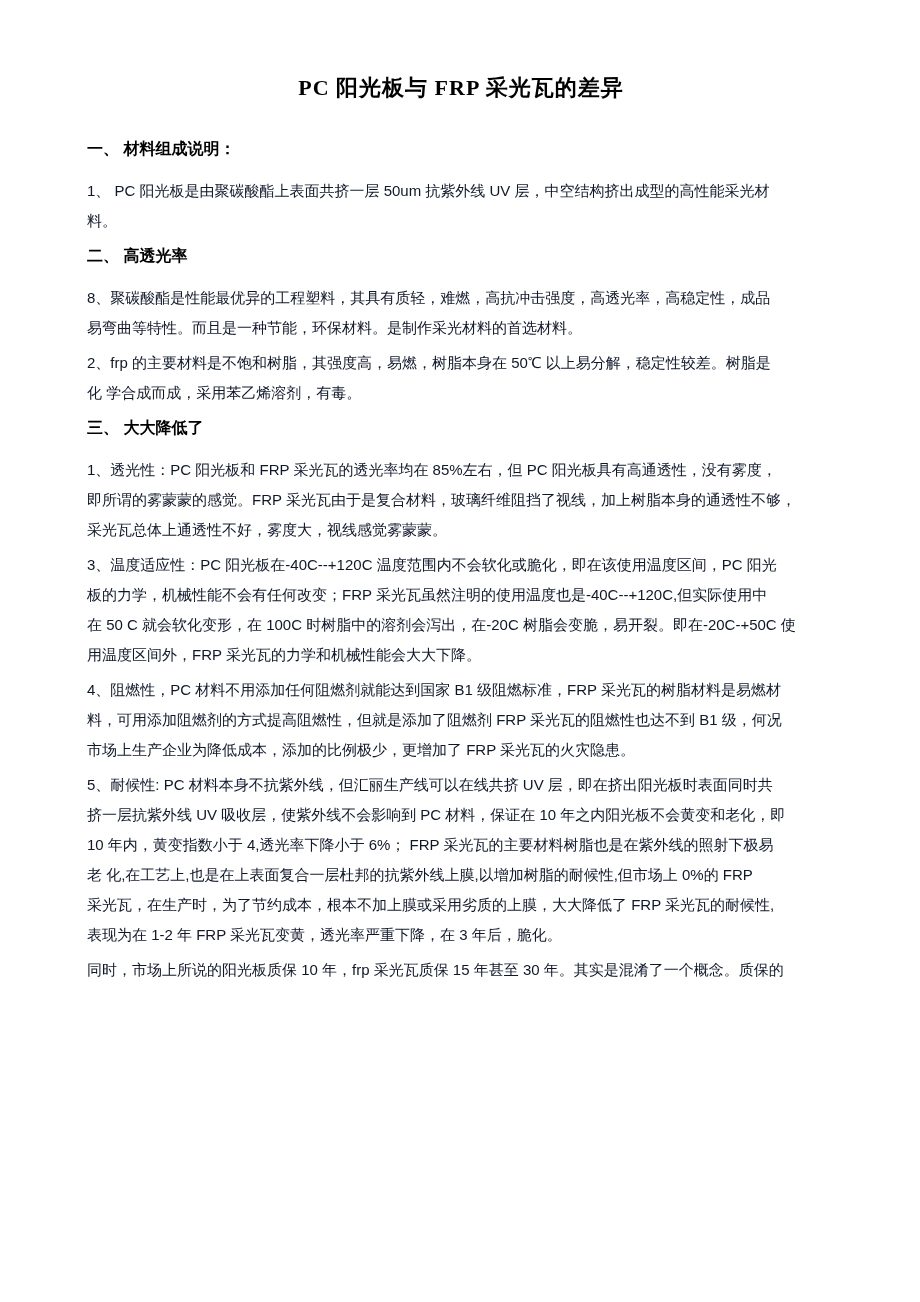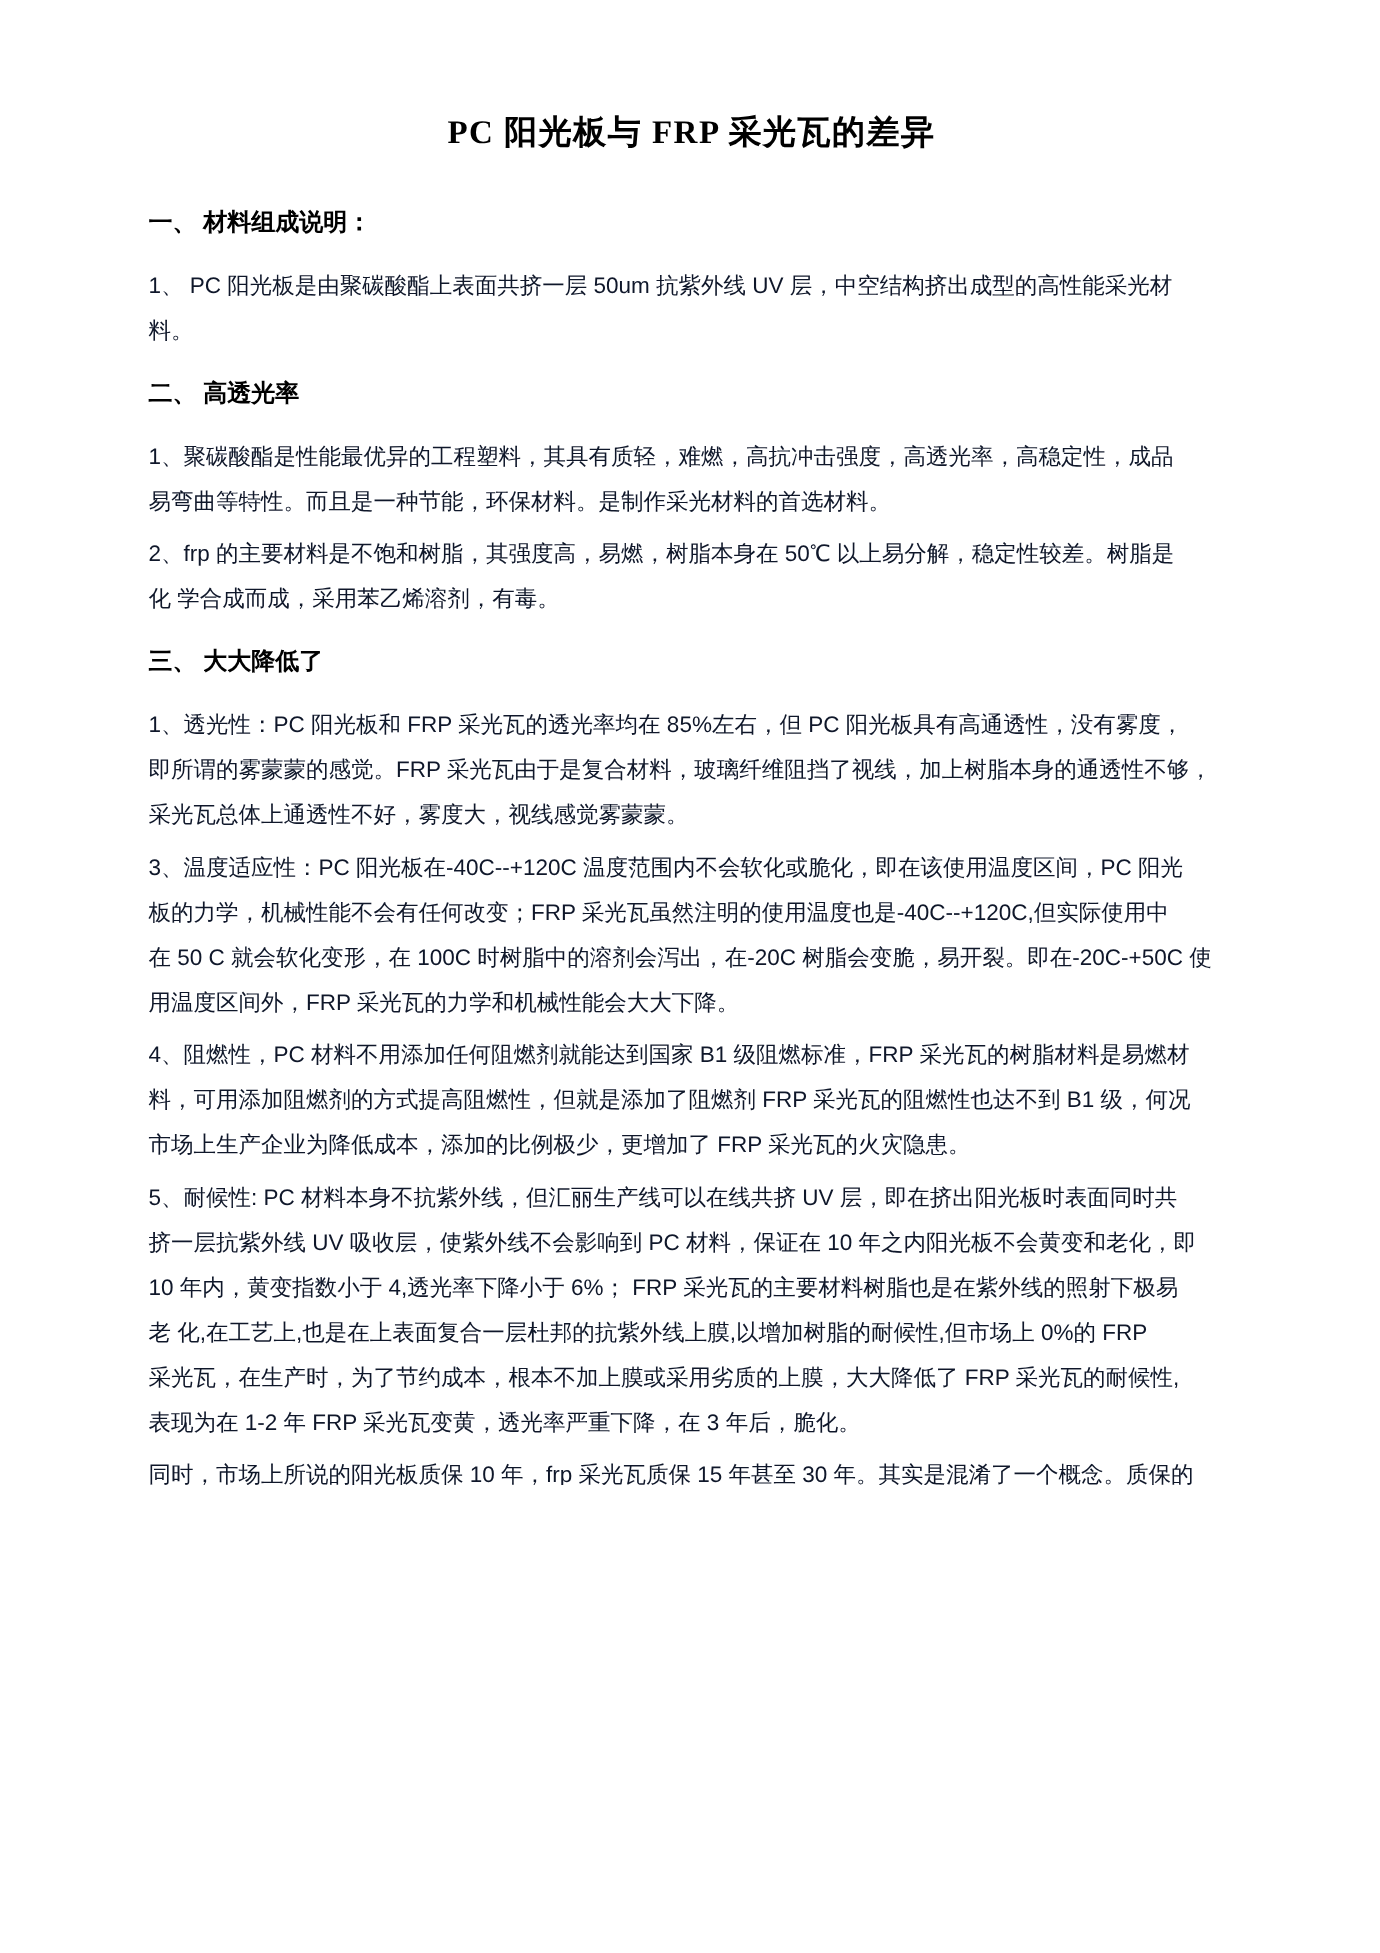--- a/index.html
+++ b/index.html
@@ -39,38 +39,38 @@
     font-family: "Liberation Sans", "DejaVu Sans", sans-serif;
   }
   .para {
     margin: 0 0 5px 0;
     font-size: 15px;
     line-height: 30px;
     white-space: pre-line;
     color: #0f172a;
     font-family: Liberation Sans, sans-serif;
   }
-  section { margin: 12px; padding: 0; }
+  section { margin: 0; padding: 0; }
 </style>
 </head>
 <body>
 
 <div class="page">
 
   <h1 class="doc-title">PC 阳光板与 FRP 采光瓦的差异</h1>
 
   <section>
     <h2 class="sec-heading">一、 材料组成说明：</h2>
     <p class="para">1、  PC 阳光板是由聚碳酸酯上表面共挤一层 50um 抗紫外线 UV 层，中空结构挤出成型的高性能采光材
 料。</p>
   </section>
 
   <section>
     <h2 class="sec-heading">二、 高透光率</h2>
-    <p class="para">1、聚碳酸酯是性能最优异的工程塑料，其具有质轻，难燃，高抗冲击强度，高透光率，高稳定性，成品
+    <p class="para">8、聚碳酸酯是性能最优异的工程塑料，其具有质轻，难燃，高抗冲击强度，高透光率，高稳定性，成品
 易弯曲等特性。而且是一种节能，环保材料。是制作采光材料的首选材料。</p>
     <p class="para">2、frp 的主要材料是不饱和树脂，其强度高，易燃，树脂本身在 50℃ 以上易分解，稳定性较差。树脂是
 化 学合成而成，采用苯乙烯溶剂，有毒。</p>
   </section>
 
   <section>
     <h2 class="sec-heading">三、 大大降低了</h2>
     <p class="para">1、透光性：PC 阳光板和 FRP 采光瓦的透光率均在 85%左右，但 PC 阳光板具有高通透性，没有雾度，
 即所谓的雾蒙蒙的感觉。FRP 采光瓦由于是复合材料，玻璃纤维阻挡了视线，加上树脂本身的通透性不够，
 采光瓦总体上通透性不好，雾度大，视线感觉雾蒙蒙。</p>

